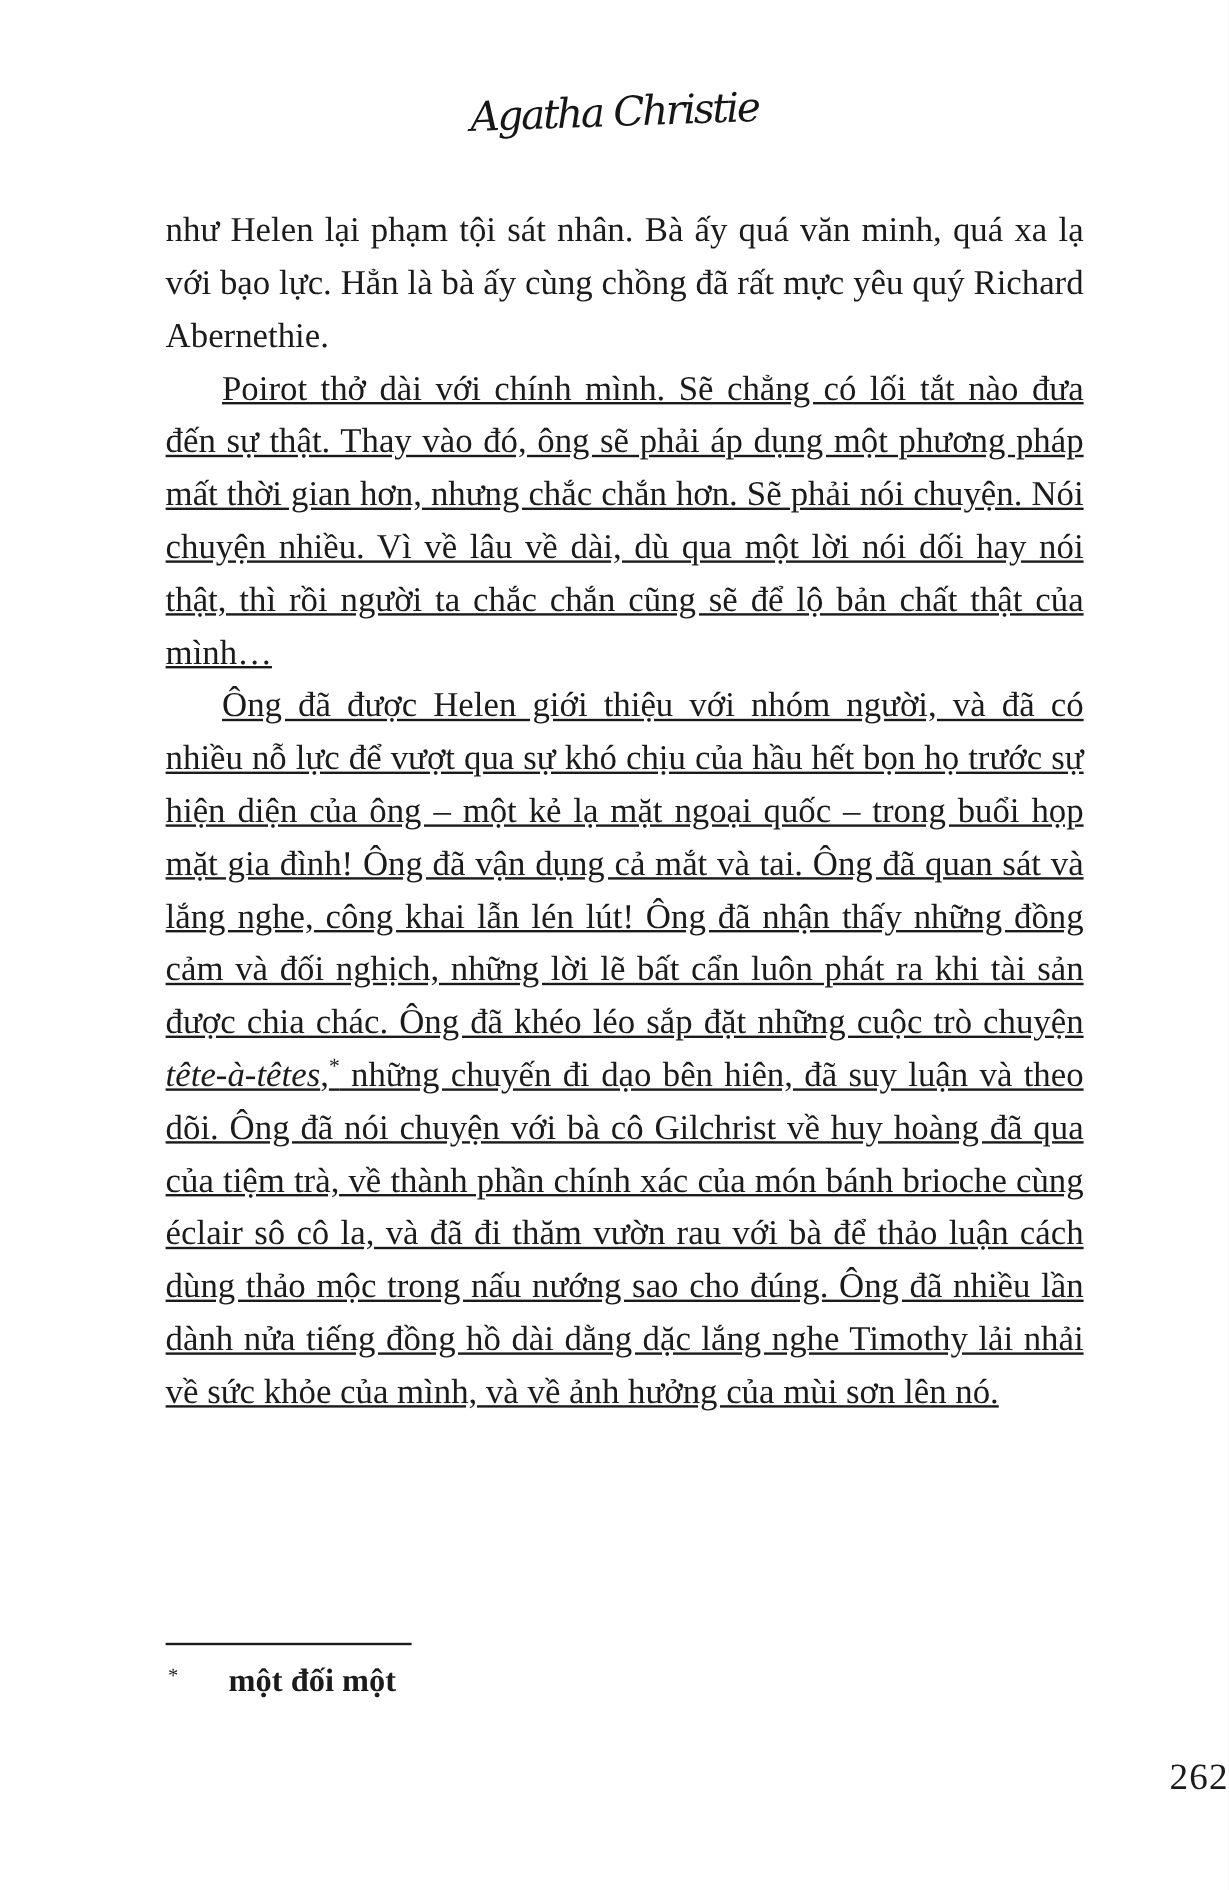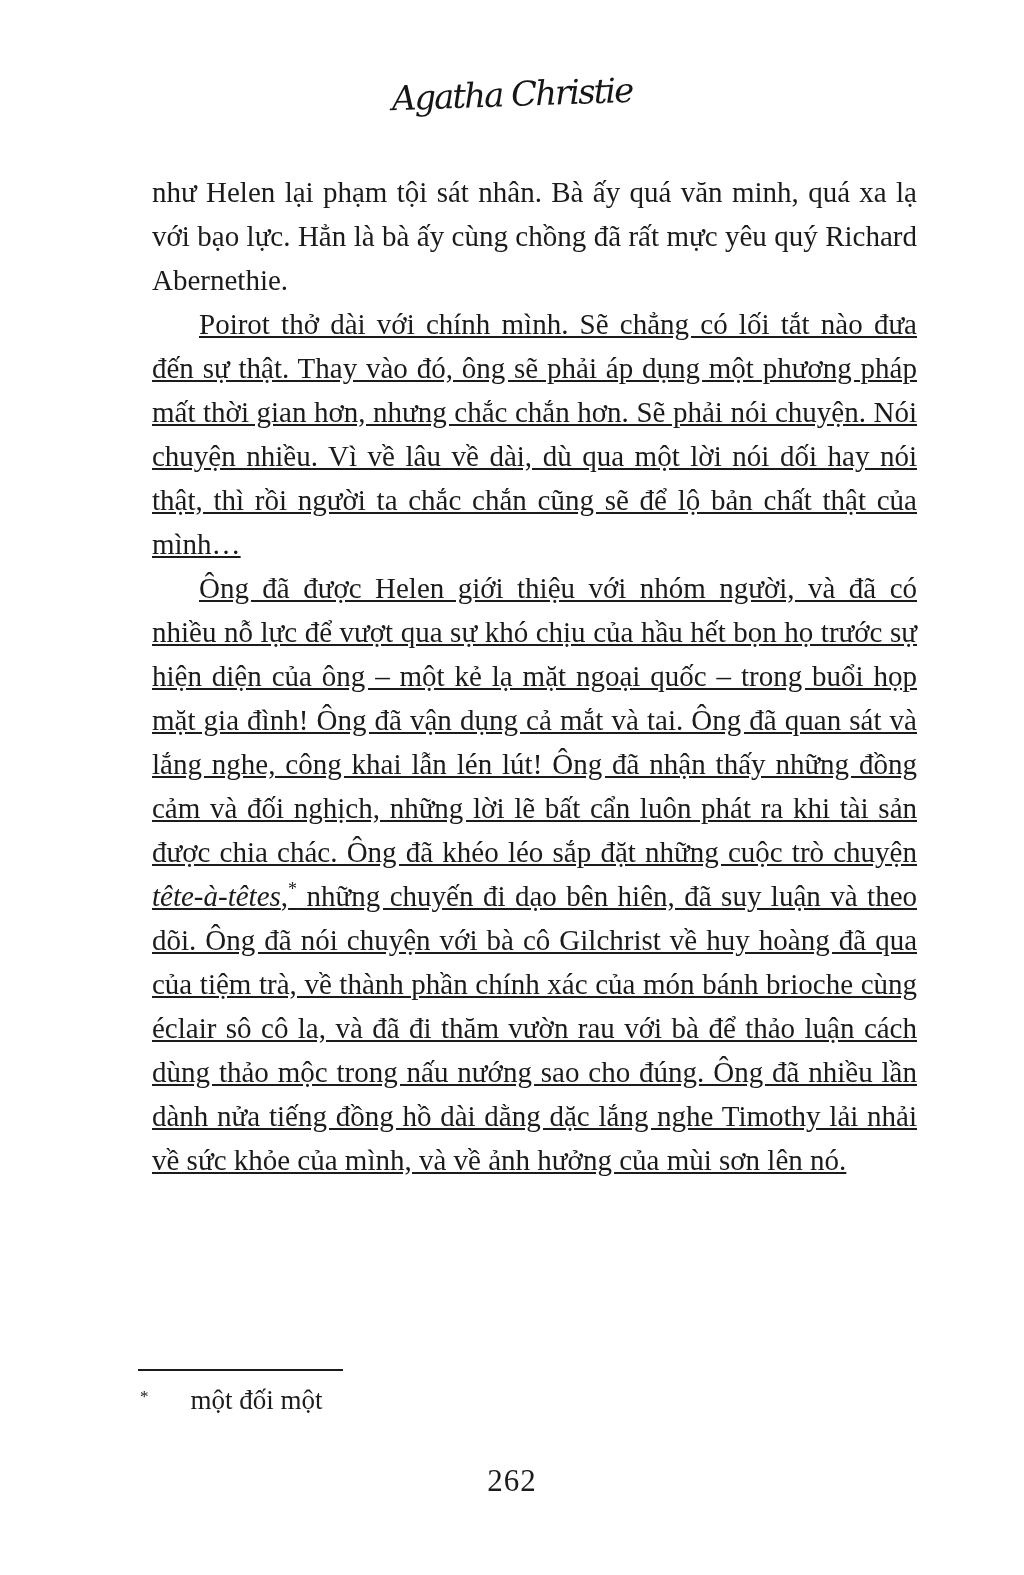--- a/index.html
+++ b/index.html
@@ -26,21 +26,21 @@
     font-family: "DejaVu Serif", serif;
     font-style: italic;
     font-size: 34px;
     letter-spacing: -2px;
     transform: rotate(-2deg);
     color: #161616;
   }
   .text-block {
     position: absolute;
     top: 170px;
-    left: 152px;
+    left: 138px;
     width: 765px;
     font-size: 29px;
     line-height: 44px;
     text-align: justify;
     text-justify: inter-word;
   }
   .text-block p {
     margin: 0;
     padding: 0;
   }
@@ -75,27 +75,28 @@
     display: flex;
     align-items: flex-start;
   }
   .footnote .marker {
     font-size: 17px;
     line-height: 30px;
     flex: 0 0 auto;
   }
   .footnote .fn-text {
     margin-left: 42px;
+    font-weight: bold;
   }
   .page-number {
     position: absolute;
     top: 1463px;
     left: 0;
     right: 0;
-    text-align: center;
+    text-align: right;
     font-size: 31px;
     letter-spacing: 1px;
   }
 </style>
 </head>
 <body>
 
 <div class="page">
 
   <div class="signature">Agatha Christie</div>

